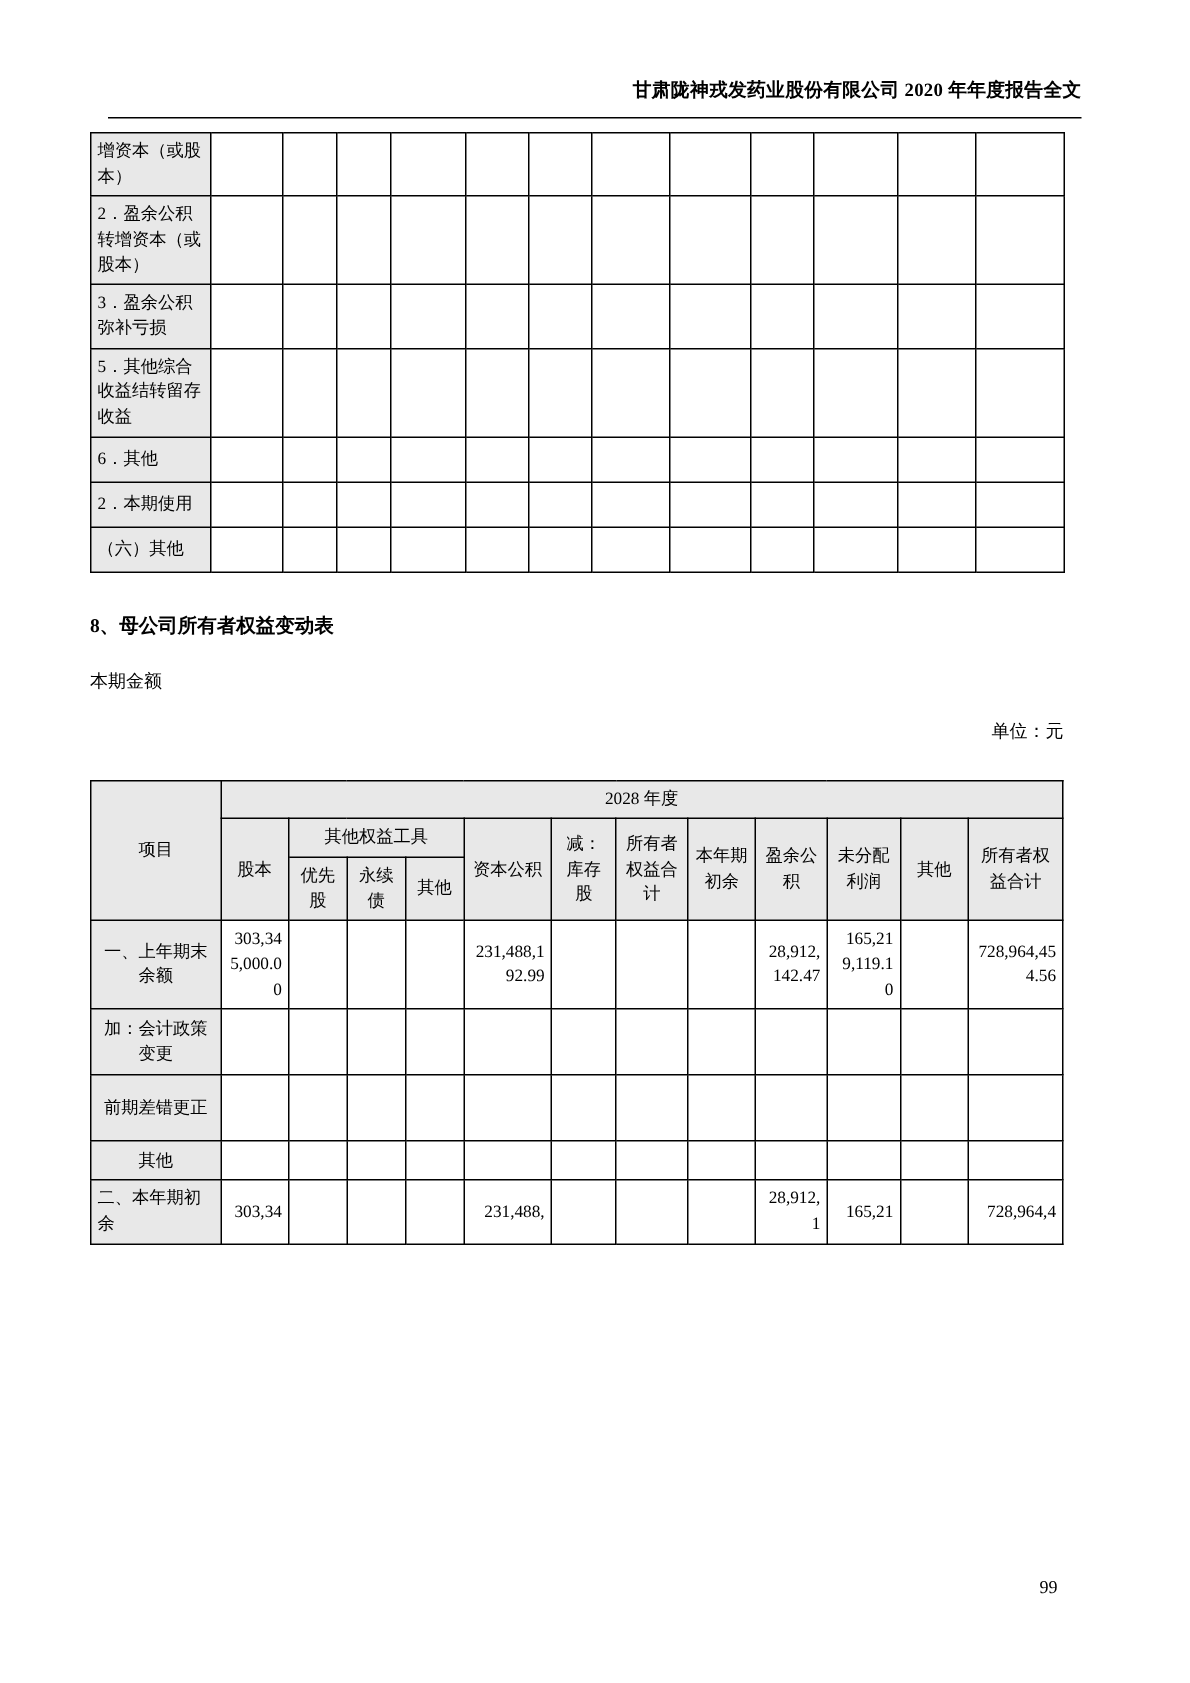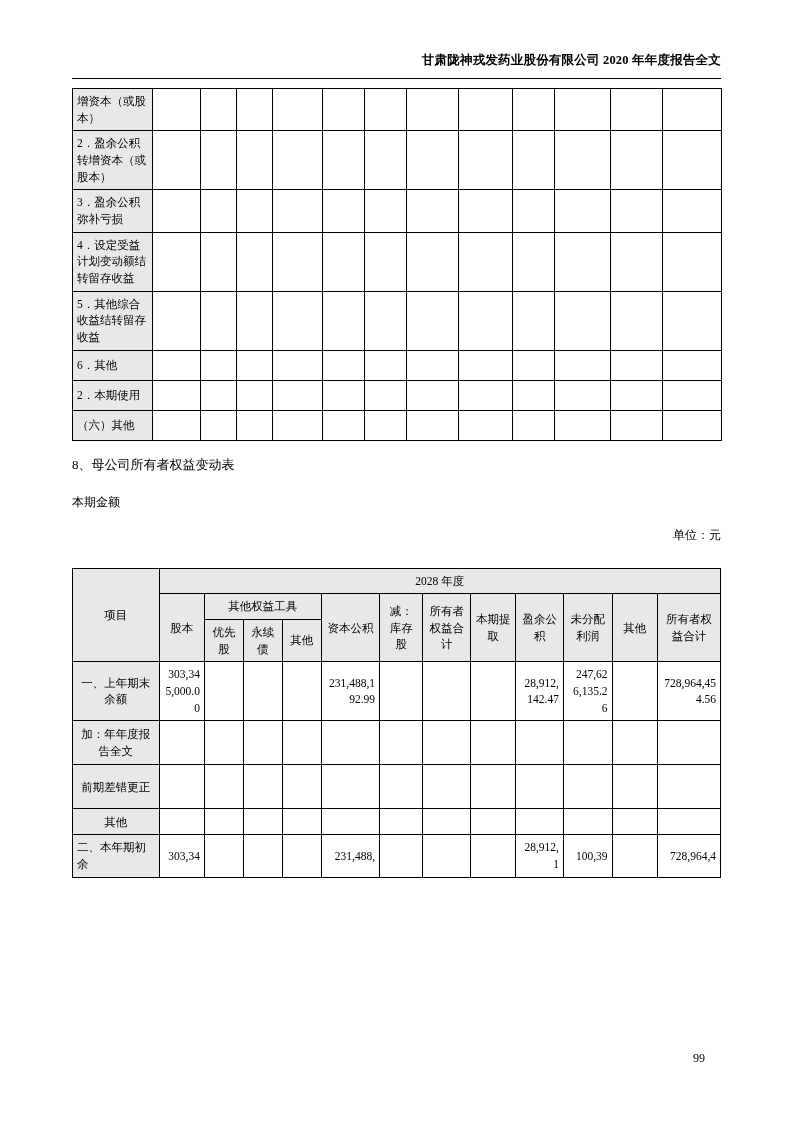--- a/index.html
+++ b/index.html
@@ -34,21 +34,21 @@
     position: absolute;
     top: 78px;
     left: 72px;
     right: 72px;
     border-top: 1px solid #000;
     height: 0;
   }
   .content {
     position: absolute;
     top: 88px;
-    left: 72px;
+    left: 60px;
     width: 649px;
   }
   table.grid {
     border-collapse: collapse;
     width: 649px;
     table-layout: fixed;
     font-size: 11.5px;
   }
   table.grid td, table.grid th {
     border: 1px solid #000000;
@@ -67,22 +67,22 @@
   }
   .ctr {
     text-align: center;
   }
   .hdr {
     background: #e8e8e8;
     text-align: center;
   }
   .sec-title {
     font-size: 13px;
-    font-weight: normal;
-    margin: 15px 0 20px 0;
+    font-weight: bold;
+    margin: 26px 0 20px 0;
   }
   .para {
     font-size: 12px;
     margin: 0 0 10px 0;
   }
   .unit {
     font-size: 12px;
     text-align: right;
     margin: 16px 0 24px 0;
   }
@@ -163,35 +163,20 @@
           <td class="num"></td>
           <td class="num"></td>
           <td class="num"></td>
           <td class="num"></td>
           <td class="num"></td>
           <td class="num"></td>
           <td class="num"></td>
           <td class="num"></td>
         </tr>
         <tr style="height:56px">
-          <td class="lbl">4．设定受益计划变动额结转留存收益</td>
-          <td class="num"></td>
-          <td class="num"></td>
-          <td class="num"></td>
-          <td class="num"></td>
-          <td class="num"></td>
-          <td class="num"></td>
-          <td class="num"></td>
-          <td class="num"></td>
-          <td class="num"></td>
-          <td class="num"></td>
-          <td class="num"></td>
-          <td class="num"></td>
-        </tr>
-        <tr style="height:56px">
           <td class="lbl">5．其他综合收益结转留存收益</td>
           <td class="num"></td>
           <td class="num"></td>
           <td class="num"></td>
           <td class="num"></td>
           <td class="num"></td>
           <td class="num"></td>
           <td class="num"></td>
           <td class="num"></td>
           <td class="num"></td>
@@ -271,21 +256,21 @@
         <tr>
           <td class="hdr" rowspan="3">项目</td>
           <td class="hdr" colspan="12">2028 年度</td>
         </tr>
         <tr>
           <td class="hdr" rowspan="2">股本</td>
           <td class="hdr" colspan="3">其他权益工具</td>
           <td class="hdr" rowspan="2">资本公积</td>
           <td class="hdr" rowspan="2">减：库存股</td>
           <td class="hdr" rowspan="2">所有者权益合计</td>
-          <td class="hdr" rowspan="2">本期提取</td>
+          <td class="hdr" rowspan="2">本年期初余</td>
           <td class="hdr" rowspan="2">盈余公积</td>
           <td class="hdr" rowspan="2">未分配利润</td>
           <td class="hdr" rowspan="2">其他</td>
           <td class="hdr" rowspan="2">所有者权益合计</td>
         </tr>
         <tr>
           <td class="hdr">优先股</td>
           <td class="hdr">永续债</td>
           <td class="hdr">其他</td>
         </tr>
@@ -295,26 +280,26 @@
           <td class="lbl ctr">一、上年期末余额</td>
           <td class="num">303,345,000.00</td>
           <td class="num"></td>
           <td class="num"></td>
           <td class="num"></td>
           <td class="num">231,488,192.99</td>
           <td class="num"></td>
           <td class="num"></td>
           <td class="num"></td>
           <td class="num">28,912,142.47</td>
-          <td class="num">247,626,135.26</td>
+          <td class="num">165,219,119.10</td>
           <td class="num"></td>
           <td class="num">728,964,454.56</td>
         </tr>
         <tr style="height:44px">
-          <td class="lbl ctr">加：年年度报告全文</td>
+          <td class="lbl ctr">加：会计政策变更</td>
           <td class="num"></td>
           <td class="num"></td>
           <td class="num"></td>
           <td class="num"></td>
           <td class="num"></td>
           <td class="num"></td>
           <td class="num"></td>
           <td class="num"></td>
           <td class="num"></td>
           <td class="num"></td>
@@ -355,21 +340,21 @@
           <td class="lbl">二、本年期初余</td>
           <td class="num">303,34</td>
           <td class="num"></td>
           <td class="num"></td>
           <td class="num"></td>
           <td class="num">231,488,</td>
           <td class="num"></td>
           <td class="num"></td>
           <td class="num"></td>
           <td class="num">28,912,1</td>
-          <td class="num">100,39</td>
+          <td class="num">165,21</td>
           <td class="num"></td>
           <td class="num">728,964,4</td>
         </tr>
       </tbody>
     </table>
 
   </div>
 
   <div class="pagenum">99</div>
 

